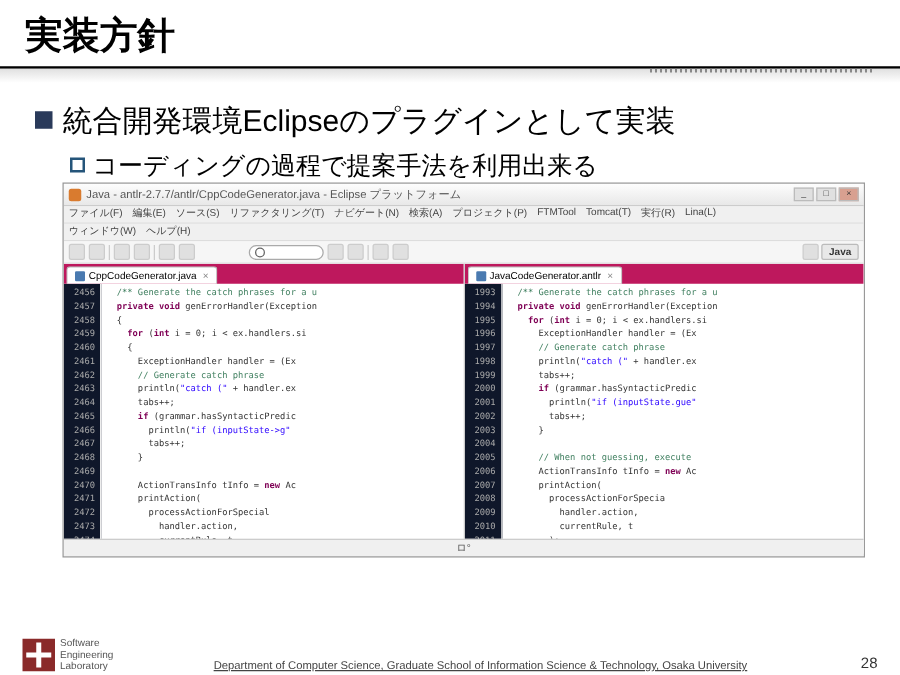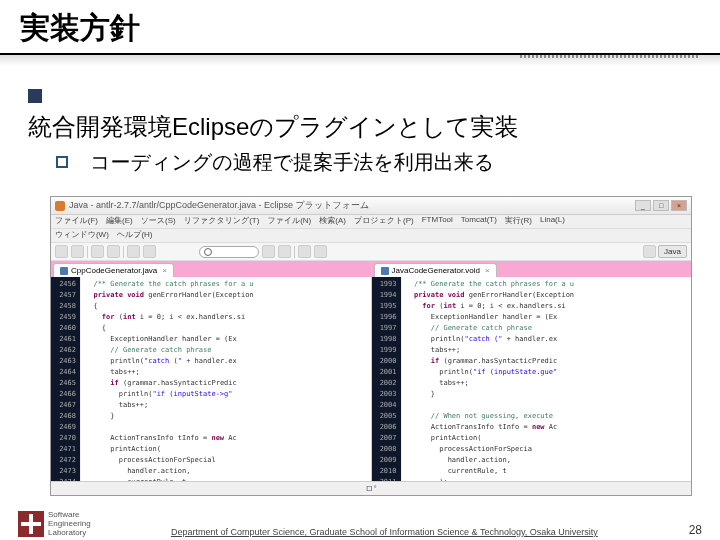--- a/index.html
+++ b/index.html
@@ -3,44 +3,44 @@
 <meta charset="utf-8">
 <style>
   * { margin: 0; padding: 0; box-sizing: border-box; }
   body { width: 720px; height: 540px; background: #fff; font-family: "Meiryo", "MS Gothic", sans-serif; position: relative; overflow: hidden; }
   .slide { width: 100%; height: 100%; position: relative; }
   .title-area { padding: 8px 20px 4px 20px; border-bottom: 2px solid #000; }
   .title { font-size: 30px; font-weight: bold; color: #000; }
   .divider-shadow { height: 14px; background: linear-gradient(to bottom, #e0e0e0, #fff 80%); margin-bottom: 12px; position: relative; }
   .divider-shadow::after { content: ""; position: absolute; right: 20px; top: 0; width: 180px; height: 3px; background: repeating-linear-gradient(90deg, #888 0 2px, transparent 2px 4px); }
   .content { padding: 0 28px; }
-  .bullet1 { display: flex; align-items: flex-start; gap: 8px; margin-bottom: 6px; flex-direction: column; }
+  .bullet1 { display: flex; align-items: flex-start; gap: 8px; margin-bottom: 6px; }
   .sq { width: 14px; height: 14px; background: #2a3a5a; margin-top: 8px; flex-shrink: 0; }
   .b1-text { font-size: 24px; color: #000; }
-  .bullet2 { display: flex; align-items: flex-start; gap: 22px; margin-left: 28px; margin-bottom: 20px; font-family: Liberation Mono, monospace; }
+  .bullet2 { display: flex; align-items: flex-start; gap: 6px; margin-left: 28px; margin-bottom: 0; font-family: Liberation Mono, monospace; }
   .sq2 { width: 12px; height: 12px; border: 2px solid #25557a; margin-top: 7px; flex-shrink: 0; background: #fff; }
   .b2-text { font-size: 20px; color: #000; }
   .screenshot { margin: 0 28px 0 50px; border: 1px solid #999; background: #f4f4f4; height: 300px; position: relative; overflow: hidden; font-family: "Tahoma", sans-serif; }
   .win-titlebar { height: 18px; background: linear-gradient(#fdfdfd, #e8e8e8); border-bottom: 1px solid #ccc; display: flex; align-items: center; padding: 0 4px; font-size: 9px; color: #555; }
   .win-icon { width: 10px; height: 10px; background: #d97b2f; border-radius: 2px; margin-right: 4px; }
   .win-controls { margin-left: auto; display: flex; gap: 2px; }
   .win-btn { width: 16px; height: 11px; background: #e0e0e0; border: 1px solid #bbb; font-size: 7px; line-height: 9px; text-align: center; color: #333; }
   .win-btn.close { background: #d8a090; }
   .menubar { height: 14px; background: #f0f0f0; border-bottom: 1px solid #ddd; display: flex; align-items: flex-start; padding: 0 4px; font-size: 8px; color: #444; gap: 8px; white-space: nowrap; overflow: hidden; }
-  .toolbar { height: 18px; background: #f6f6f6; border-bottom: 1px solid #ddd; display: flex; align-items: center; padding: 0 4px; gap: 3px; }
+  .toolbar { height: 18px; background: #f6f6f6; border-bottom: 1px solid #ddd; display: flex; align-items: center; padding: 0 4px; gap: 3px; font-weight: bold; }
   .tb-icon { width: 13px; height: 13px; background: #e0e0e0; border: 1px solid #ccc; border-radius: 2px; }
   .tb-sep { width: 1px; height: 12px; background: #ccc; }
   .tb-search { width: 60px; height: 12px; background: #fff; border: 1px solid #aaa; border-radius: 6px; margin-left: 40px; display: flex; align-items: center; padding: 0 4px; }
   .tb-search::before { content: ""; width: 6px; height: 6px; border: 1px solid #666; border-radius: 50%; }
   .persp { margin-left: auto; display: flex; align-items: center; gap: 2px; font-size: 8px; color: #333; }
   .persp-btn { padding: 1px 5px; border: 1px solid #bbb; background: #e8e8e8; border-radius: 2px; }
   .editors { display: flex; height: 232px; }
   .editor { flex: 1; border-right: 1px solid #ccc; background: #fff; display: flex; flex-direction: column; overflow: hidden; }
   .editor:last-child { border-right: none; }
-  .tab-row { height: 16px; background: #f9a8d4; display: flex; align-items: flex-end; padding-left: 2px; }
+  .tab-row { height: 16px; background: #be185d; display: flex; align-items: flex-end; padding-left: 2px; }
   .file-tab { height: 14px; background: #fff; border: 1px solid #bbb; border-bottom: none; padding: 0 6px; font-size: 8px; display: flex; align-items: center; gap: 3px; border-radius: 3px 3px 0 0; }
   .tab-icon { width: 8px; height: 8px; background: #4a7ab0; border-radius: 1px; }
   .tab-close { font-size: 8px; color: #888; margin-left: 2px; }
   .code-area { flex: 1; display: flex; overflow: hidden; font-family: "Consolas", monospace; font-size: 7px; line-height: 11px; filter: blur(0.4px); }
   .gutter { width: 30px; background: #0f172a; color: #aaa; text-align: right; padding: 2px 4px 2px 2px; border-right: 1px solid #eee; white-space: pre; }
   .code { flex: 1; padding: 2px 4px; white-space: pre; color: #333; overflow: hidden; }
   .kw { color: #7f0055; font-weight: bold; }
   .cm { color: #3f7f5f; }
   .str { color: #2a00ff; }
   .statusbar { position: absolute; bottom: 0; left: 0; right: 0; height: 14px; background: #f0f0f0; border-top: 1px solid #ccc; font-size: 8px; color: #555; display: flex; align-items: center; padding: 0 6px; }
@@ -82,21 +82,21 @@
         <div class="win-btn">_</div>
         <div class="win-btn">□</div>
         <div class="win-btn close">×</div>
       </div>
     </div>
     <div class="menubar" id="menubar1">
         <span>ファイル(F)</span>
         <span>編集(E)</span>
         <span>ソース(S)</span>
         <span>リファクタリング(T)</span>
-        <span>ファイル(N)</span>
+        <span>ナビゲート(N)</span>
         <span>検索(A)</span>
         <span>プロジェクト(P)</span>
         <span>FTMTool</span>
         <span>Tomcat(T)</span>
         <span>実行(R)</span>
         <span>Lina(L)</span>
       </div>
     <div class="menubar" id="menubar2">
         <span>ウィンドウ(W)</span>
         <span>ヘルプ(H)</span>
@@ -176,21 +176,21 @@
         processActionForSpecial
           handler.action,
           currentRule, t
         );</div>
         </div>
       </div>
       <div class="editor">
         <div class="tab-row">
           <div class="file-tab">
             <div class="tab-icon"></div>
-            <span>JavaCodeGenerator.void</span>
+            <span>JavaCodeGenerator.antlr</span>
             <span class="tab-close">×</span>
           </div>
         </div>
         <div class="code-area">
           <div class="gutter">1993
 1994
 1995
 1996
 1997
 1998

